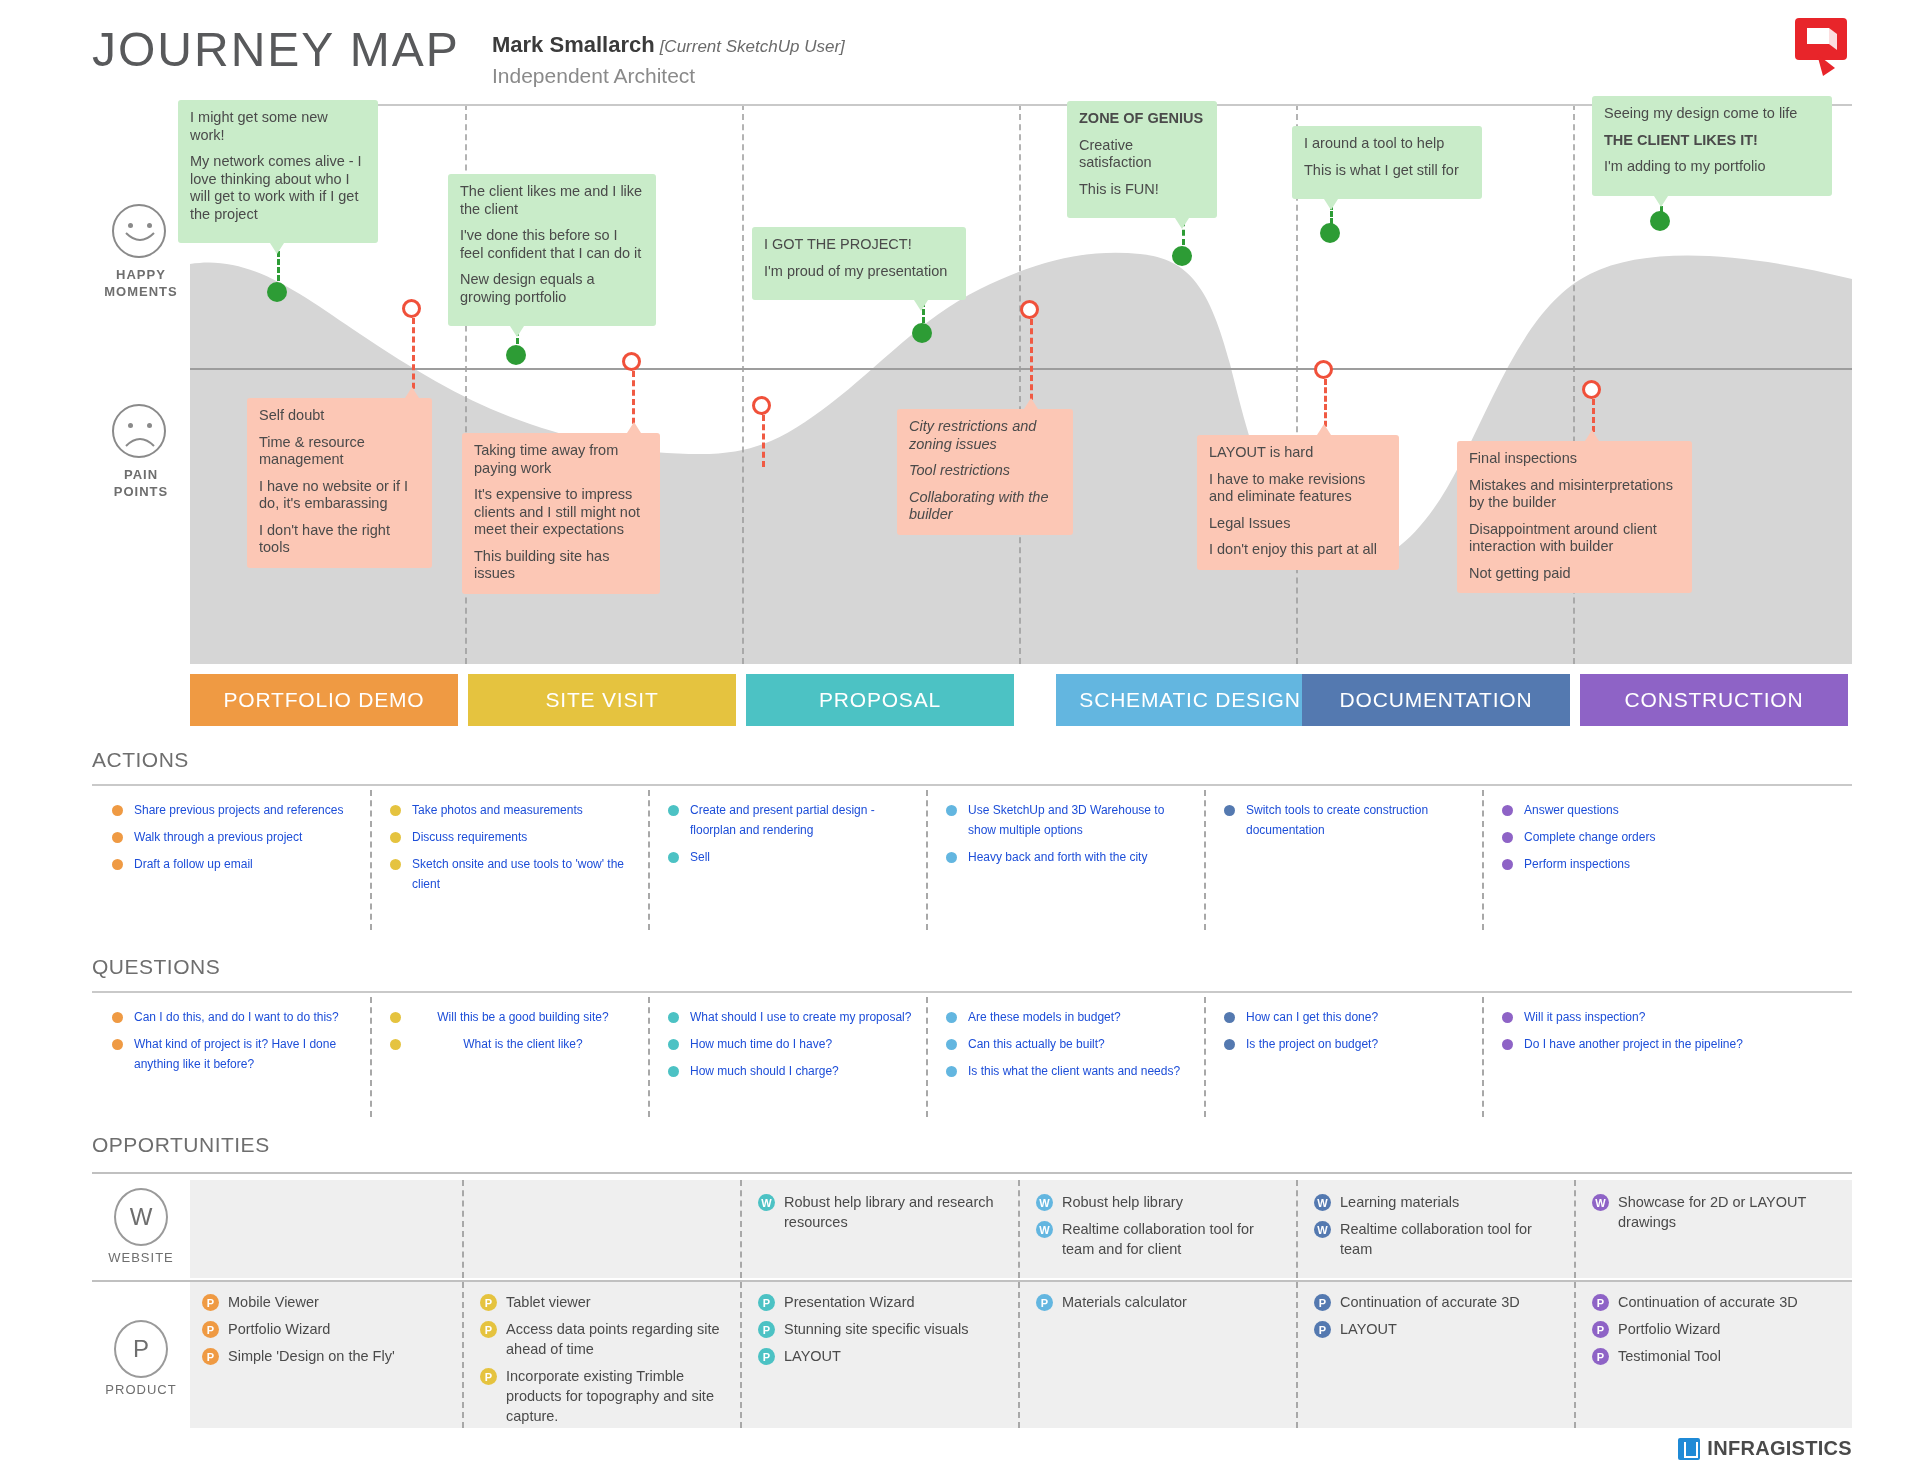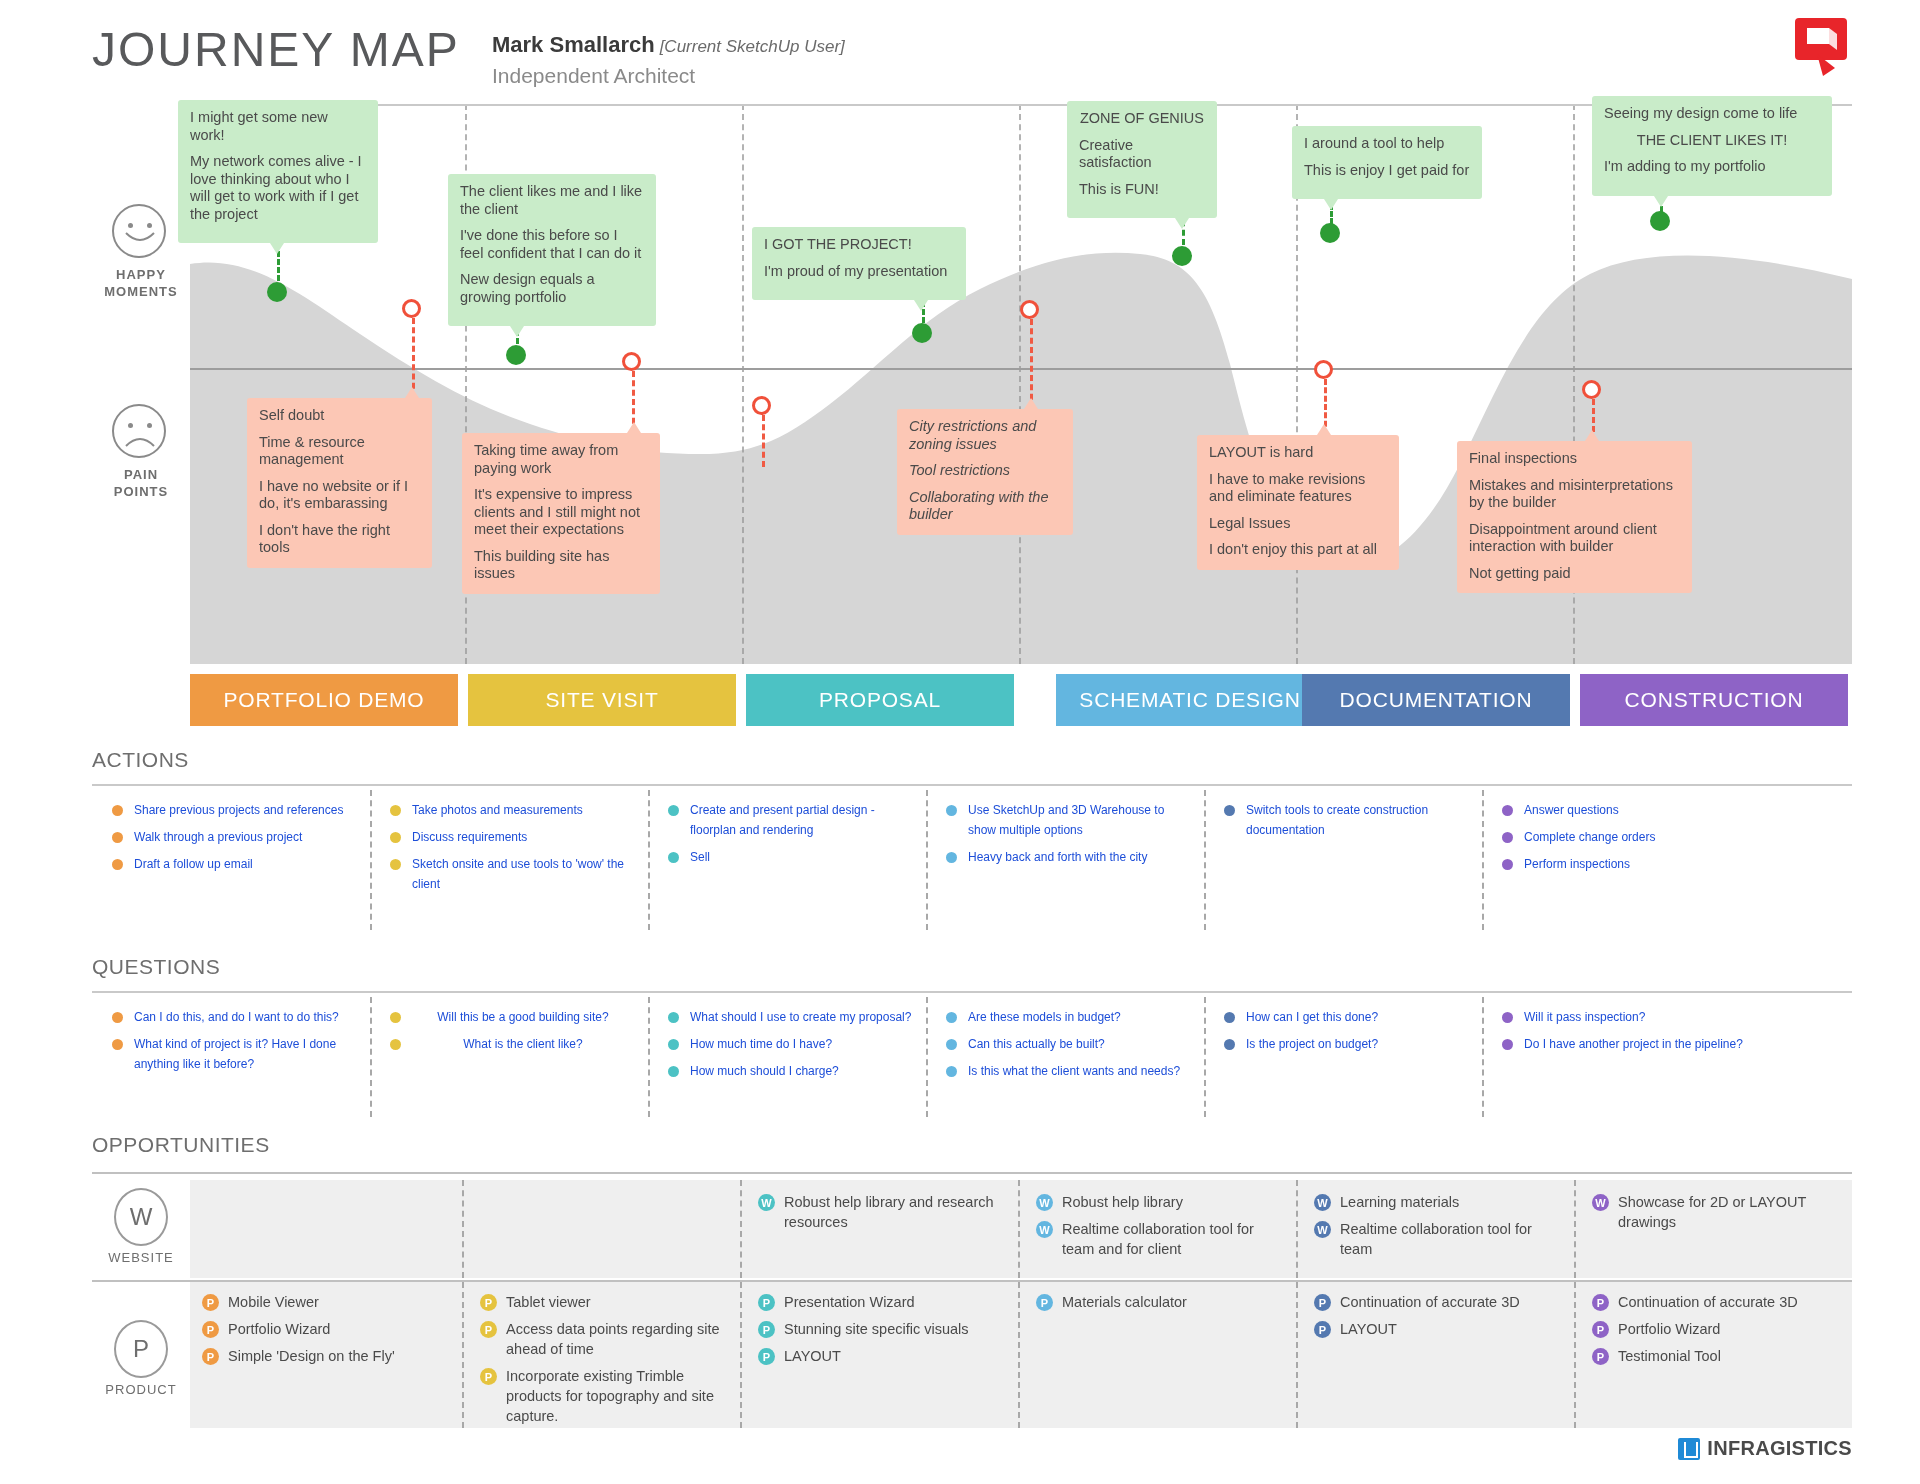--- a/index.html
+++ b/index.html
@@ -42,21 +42,21 @@
   
   .callout {
     position:absolute; z-index:6; border-radius:3px;
     padding:9px 12px 11px 12px; font-size:14.5px; line-height:17.5px;
     color:#4a4a4a;
   }
   .callout.green { background:#c9ecc9; }
   .callout.red { background:#fcc7b5; }
   .callout p { margin:0 0 9px 0; }
   .callout p:last-child { margin-bottom:0; }
-  .callout p.bold { font-weight:normal;text-align:center; }
+  .callout p.bold { font-weight:bold; }
   .tail { position:absolute; width:0; height:0; }
   .tail.green-down { border-left:7px solid transparent; border-right:7px solid transparent; border-top:11px solid #c9ecc9; }
   .tail.red-up { border-left:7px solid transparent; border-right:7px solid transparent; border-bottom:11px solid #fcc7b5; }
 
   .conn { position:absolute; z-index:5; width:0; }
   .conn.green { border-left:3px dashed #2d9c35; }
   .conn.red { border-left:3px dashed #f05a43; }
   .dot-green { position:absolute; width:20px; height:20px; border-radius:50%; background:#2d9c35; z-index:7;}
   .dot-red { position:absolute; width:19px; height:19px; border-radius:50%; border:3px solid #f0503a; background:#fff; z-index:7;}
 
@@ -193,21 +193,21 @@
     <p class="bold">ZONE OF GENIUS</p>
     <p>Creative satisfaction</p>
     <p>This is FUN!</p>
     <div class="tail green-down" style="left:108px; bottom:-11px;"></div>
   </div>
   <div class="conn green" style="left:1090px; top:107px; height:34px;"></div>
   <div class="dot-green" style="left:1080px; top:142px;"></div>
 
   <div class="callout green" style="left:1200px; top:22px; width:190px;">
     <p>I around a tool to help</p>
-    <p>This is enjoy I get paid for</p>
+    <p>This is what I get still for</p>
     <div class="tail green-down" style="left:32px; bottom:-11px;"></div>
   </div>
   <div class="conn green" style="left:1238px; top:100px; height:20px;"></div>
   <div class="dot-green" style="left:1228px; top:119px;"></div>
 
   <div class="callout green" style="left:1500px; top:-8px; width:240px;">
     <p>Seeing my design come to life</p>
     <p class="bold">THE CLIENT LIKES IT!</p>
     <p>I'm adding to my portfolio</p>
     <div class="tail green-down" style="left:62px; bottom:-11px;"></div>

